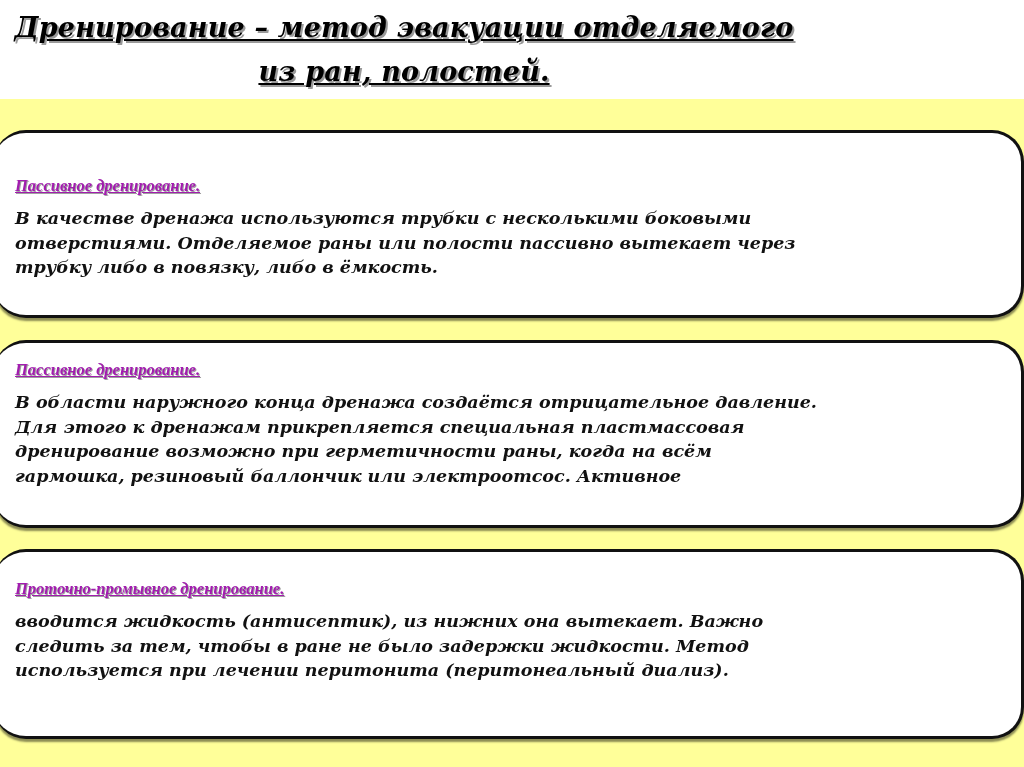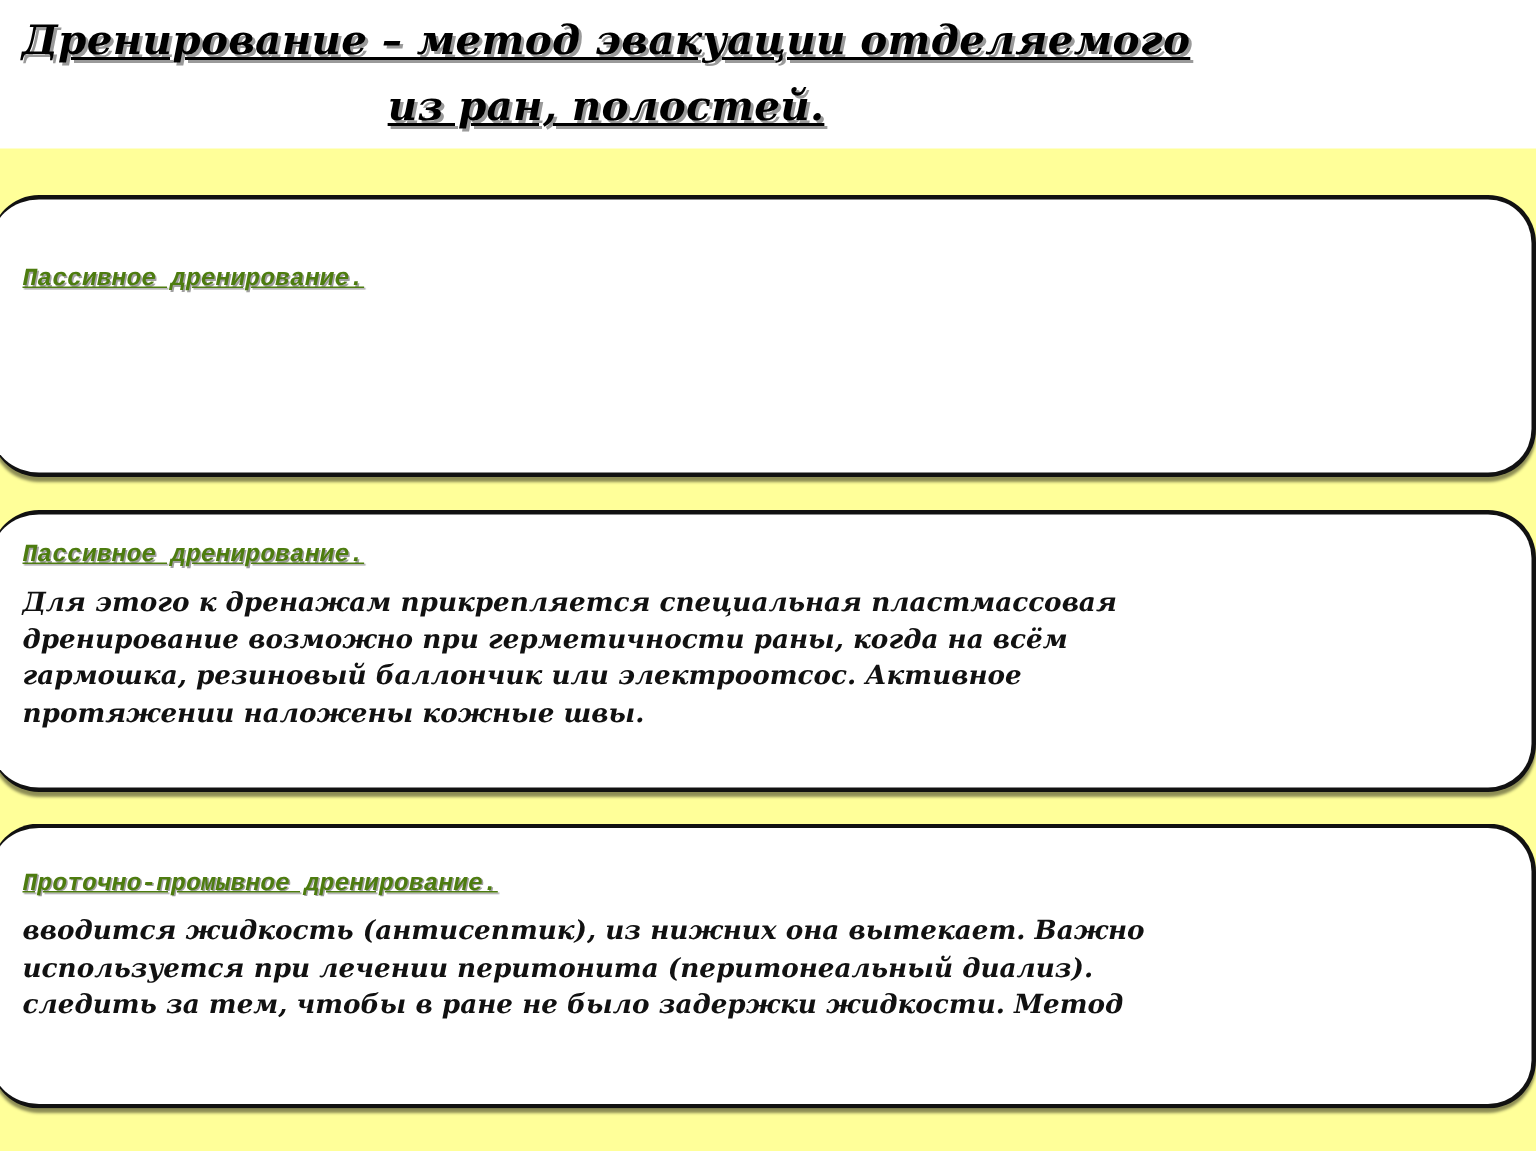--- a/index.html
+++ b/index.html
@@ -32,24 +32,24 @@
     border-left: none;
     border-radius: 32px;
     box-shadow: 0 3px 2px rgba(0,0,0,0.45);
     box-sizing: border-box;
   }
   .card-1 { top: 130px; height: 188px; }
   .card-2 { top: 340px; height: 188px; }
   .card-3 { top: 549px; height: 190px; }
   .card-inner { position: absolute; left: 21px; right: 20px; }
   .card-heading {
-    font-family: Liberation Mono, monospace;
+    font-family: Liberation Serif, serif;
     font-style: italic; font-weight: bold;
     font-size: 16.5px; line-height: 22px;
-    color: #4d7c0f;
+    color: #a21caf;
     text-decoration: underline;
     text-shadow: 1px 1px 0 #a0a0a0;
     margin: 0 0 9px 0;
   }
   .card-body {
     font-family: "DejaVu Serif", "Liberation Serif", serif;
     font-style: italic; font-weight: bold;
     font-size: 17.5px; line-height: 24.5px;
     color: #111;
     margin: 0;
@@ -64,37 +64,42 @@
 
 <div class="title-band"></div>
 <div class="title">
   <span>Дренирование – метод эвакуации отделяемого</span>
   <span> из ран, полостей.</span>
 </div>
 
 <div class="card card-1">
   <div class="card-inner">
     <p class="card-heading">Пассивное дренирование.</p>
+    <p class="card-body">
+      <span>В качестве дренажа используются трубки с несколькими боковыми</span>
+      <span>отверстиями. Отделяемое раны или полости пассивно вытекает через</span>
+      <span>трубку либо в повязку, либо в ёмкость.</span>
+    </p>
   </div>
 </div>
 
 <div class="card card-2">
   <div class="card-inner">
     <p class="card-heading">Пассивное дренирование.</p>
     <p class="card-body">
+      <span>В области наружного конца дренажа создаётся отрицательное давление.</span>
       <span>Для этого к дренажам прикрепляется специальная пластмассовая</span>
       <span>дренирование возможно при герметичности раны, когда на всём</span>
       <span>гармошка, резиновый баллончик или электроотсос.  Активное</span>
-      <span>протяжении наложены кожные швы.</span>
     </p>
   </div>
 </div>
 
 <div class="card card-3">
   <div class="card-inner">
     <p class="card-heading">Проточно-промывное дренирование.</p>
     <p class="card-body">
       <span>вводится жидкость (антисептик), из нижних она вытекает. Важно</span>
+      <span>следить за тем, чтобы в ране не было задержки жидкости. Метод</span>
       <span>используется при лечении перитонита (перитонеальный диализ).</span>
-      <span>следить за тем, чтобы в ране не было задержки жидкости. Метод</span>
     </p>
   </div>
 </div>
 
 </body></html>

